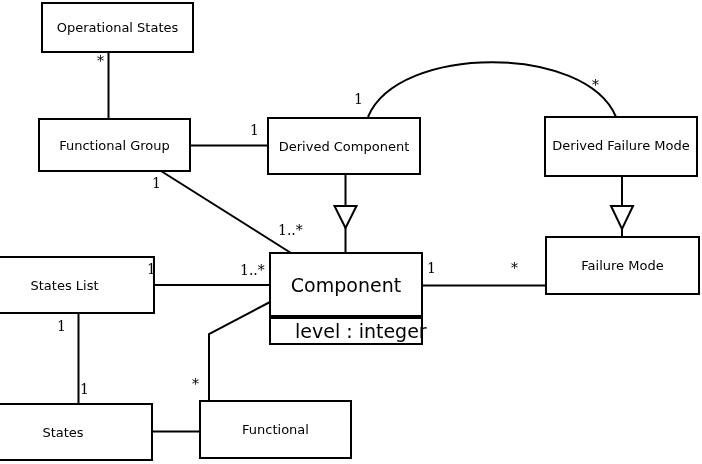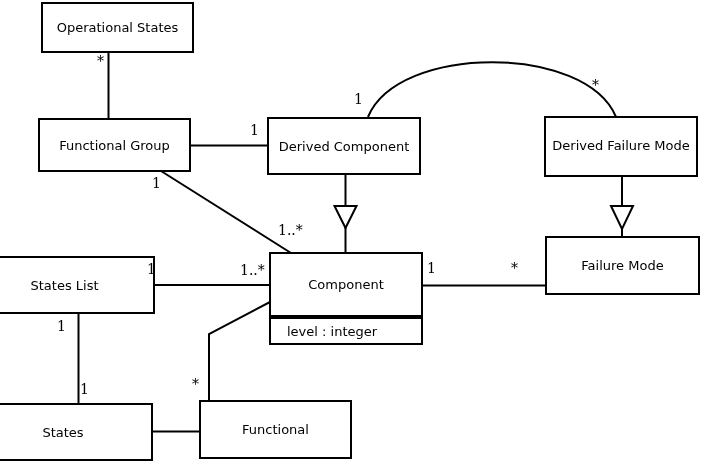--- a/index.html
+++ b/index.html
@@ -26,25 +26,25 @@
   }
   .uml-class.text-low{align-items:flex-end;padding-bottom:22px;}
   .uml-group{position:absolute;}
   .compartment{
     box-sizing:border-box;
     border:2px solid #000;
     background:#fff;
     display:flex;
     align-items:center;
     justify-content:center;
-    font-size:13px;
+    font-size:19px;
     color:#000;
     white-space:nowrap;
   }
-  .compartment.attrs{justify-content:flex-start;padding-left:16px;}
+  .compartment.attrs{justify-content:flex-start;padding-left:24px;}
   .mult{
     position:absolute;
     font-family:"DejaVu Serif",serif;
     font-size:14px;
     line-height:14px;
     color:#000;
     white-space:nowrap;
   }
 </style>
 </head>

